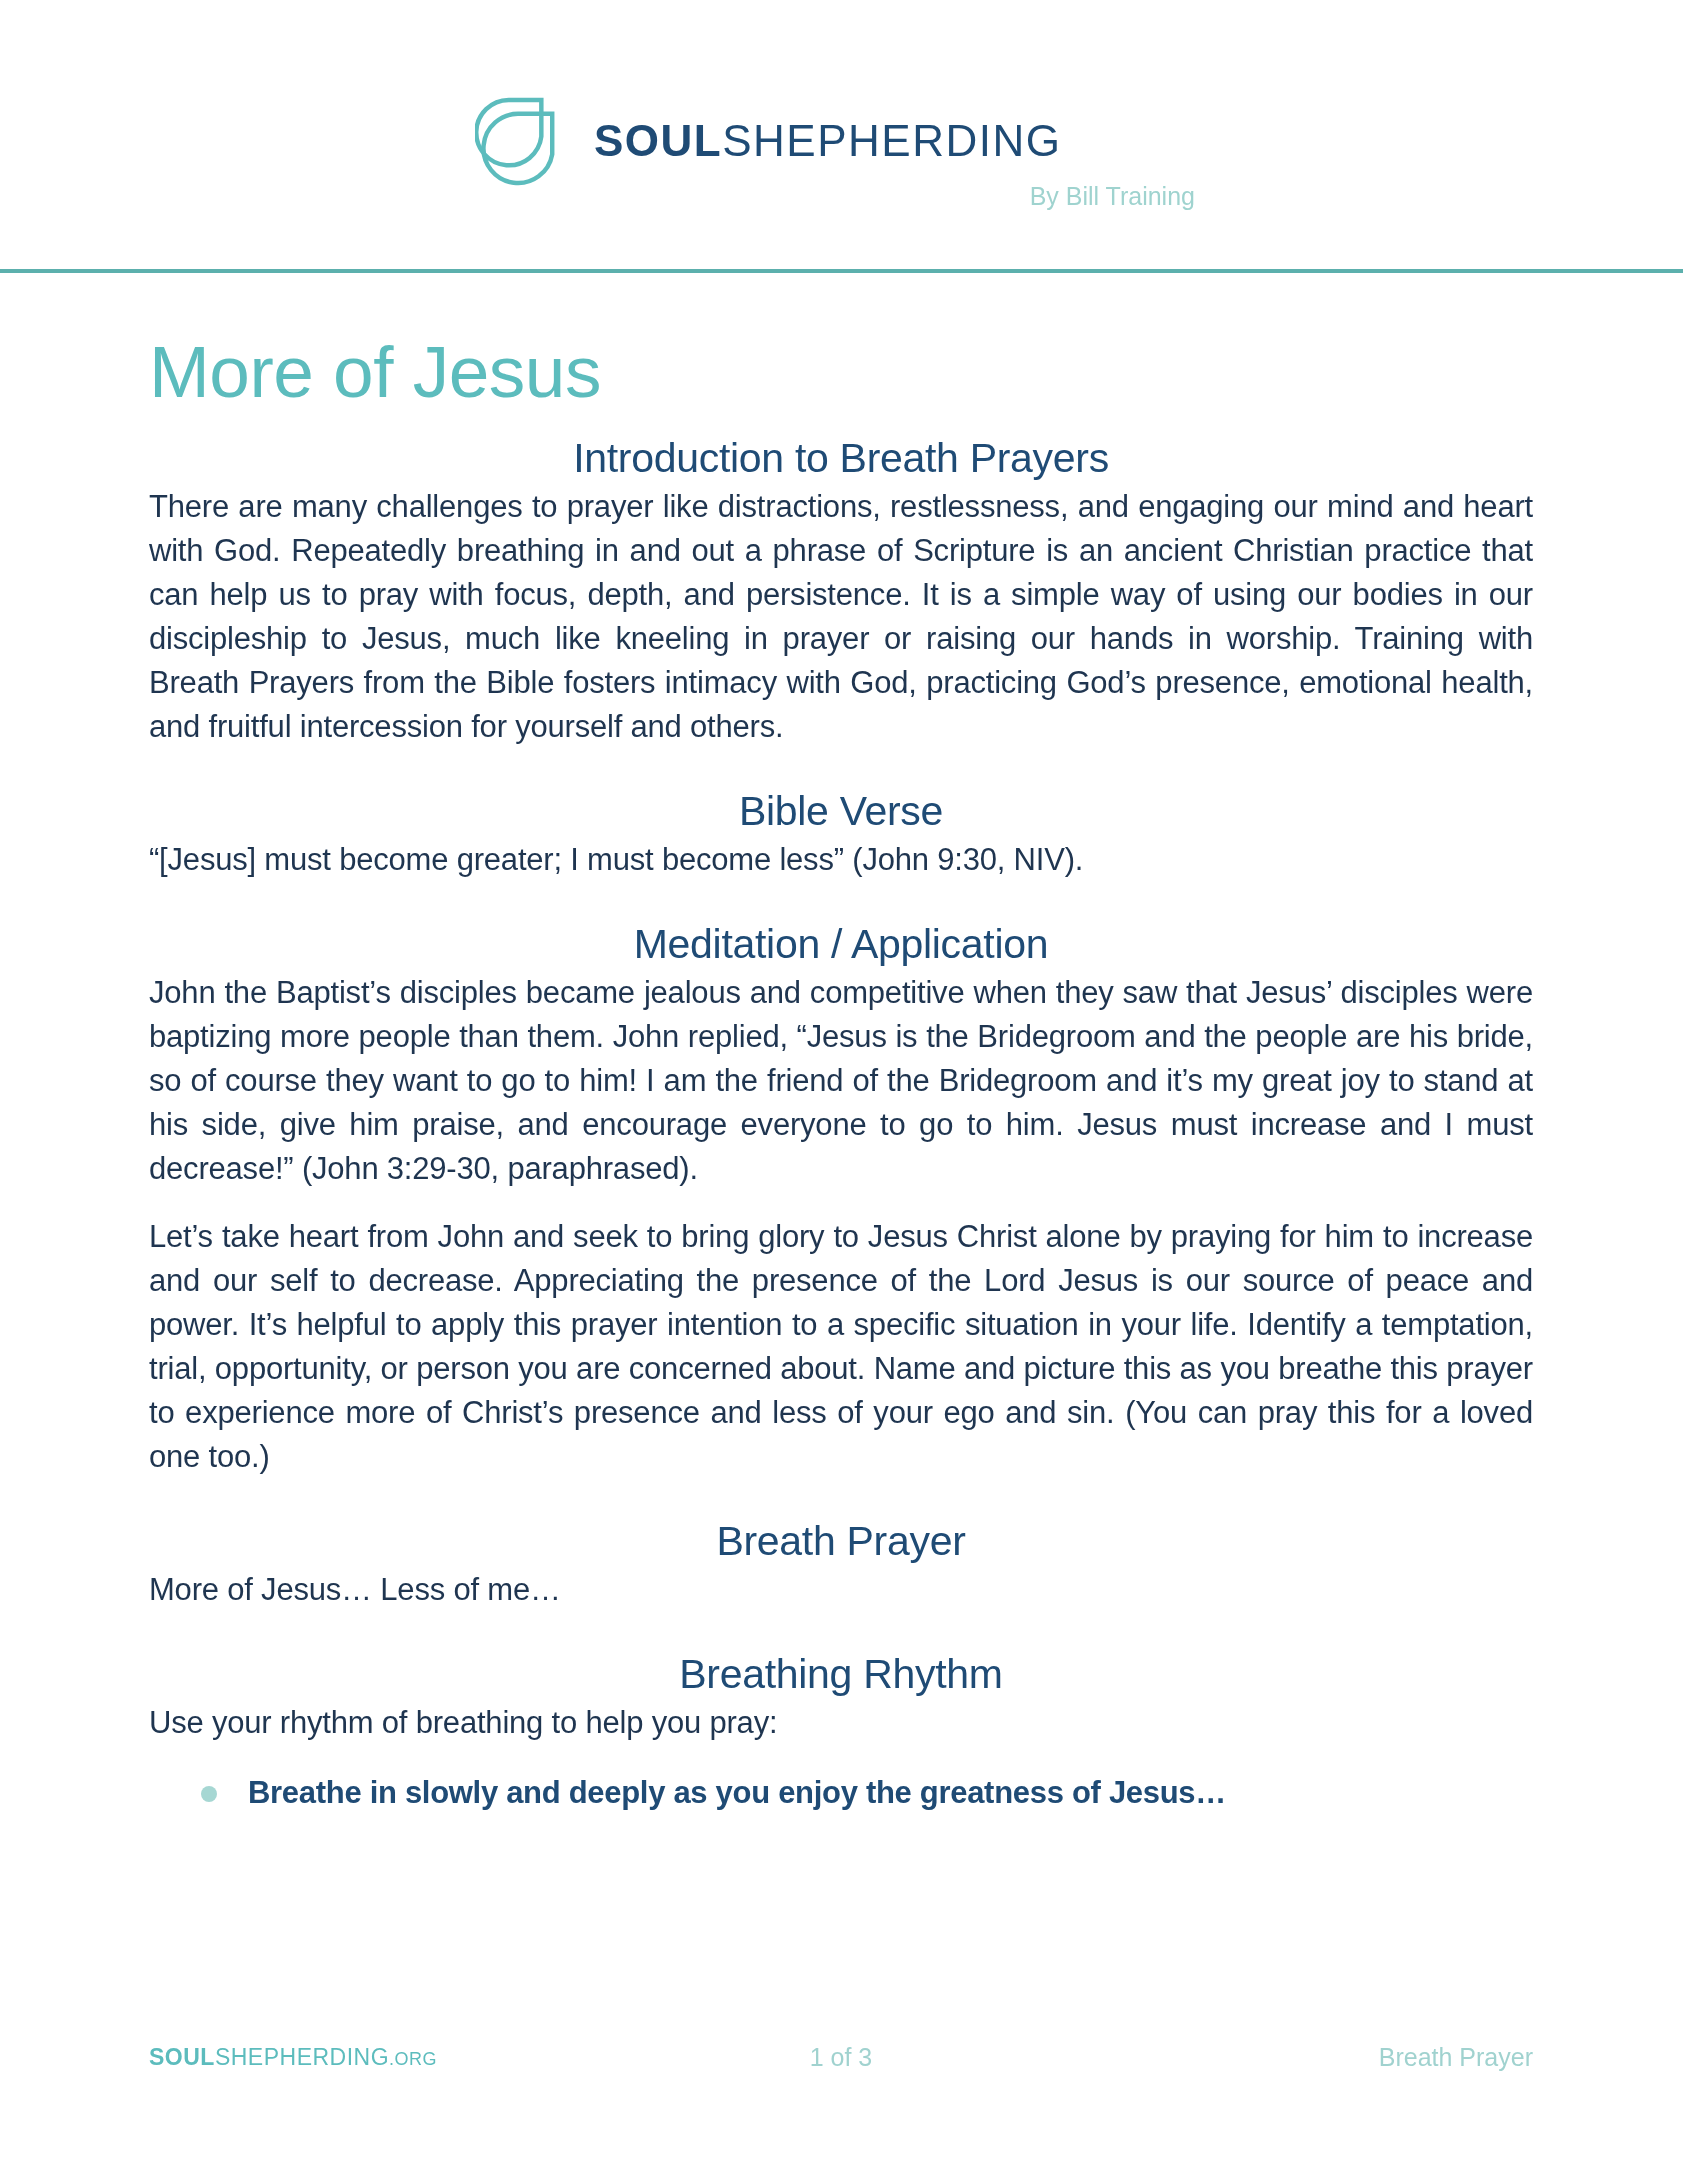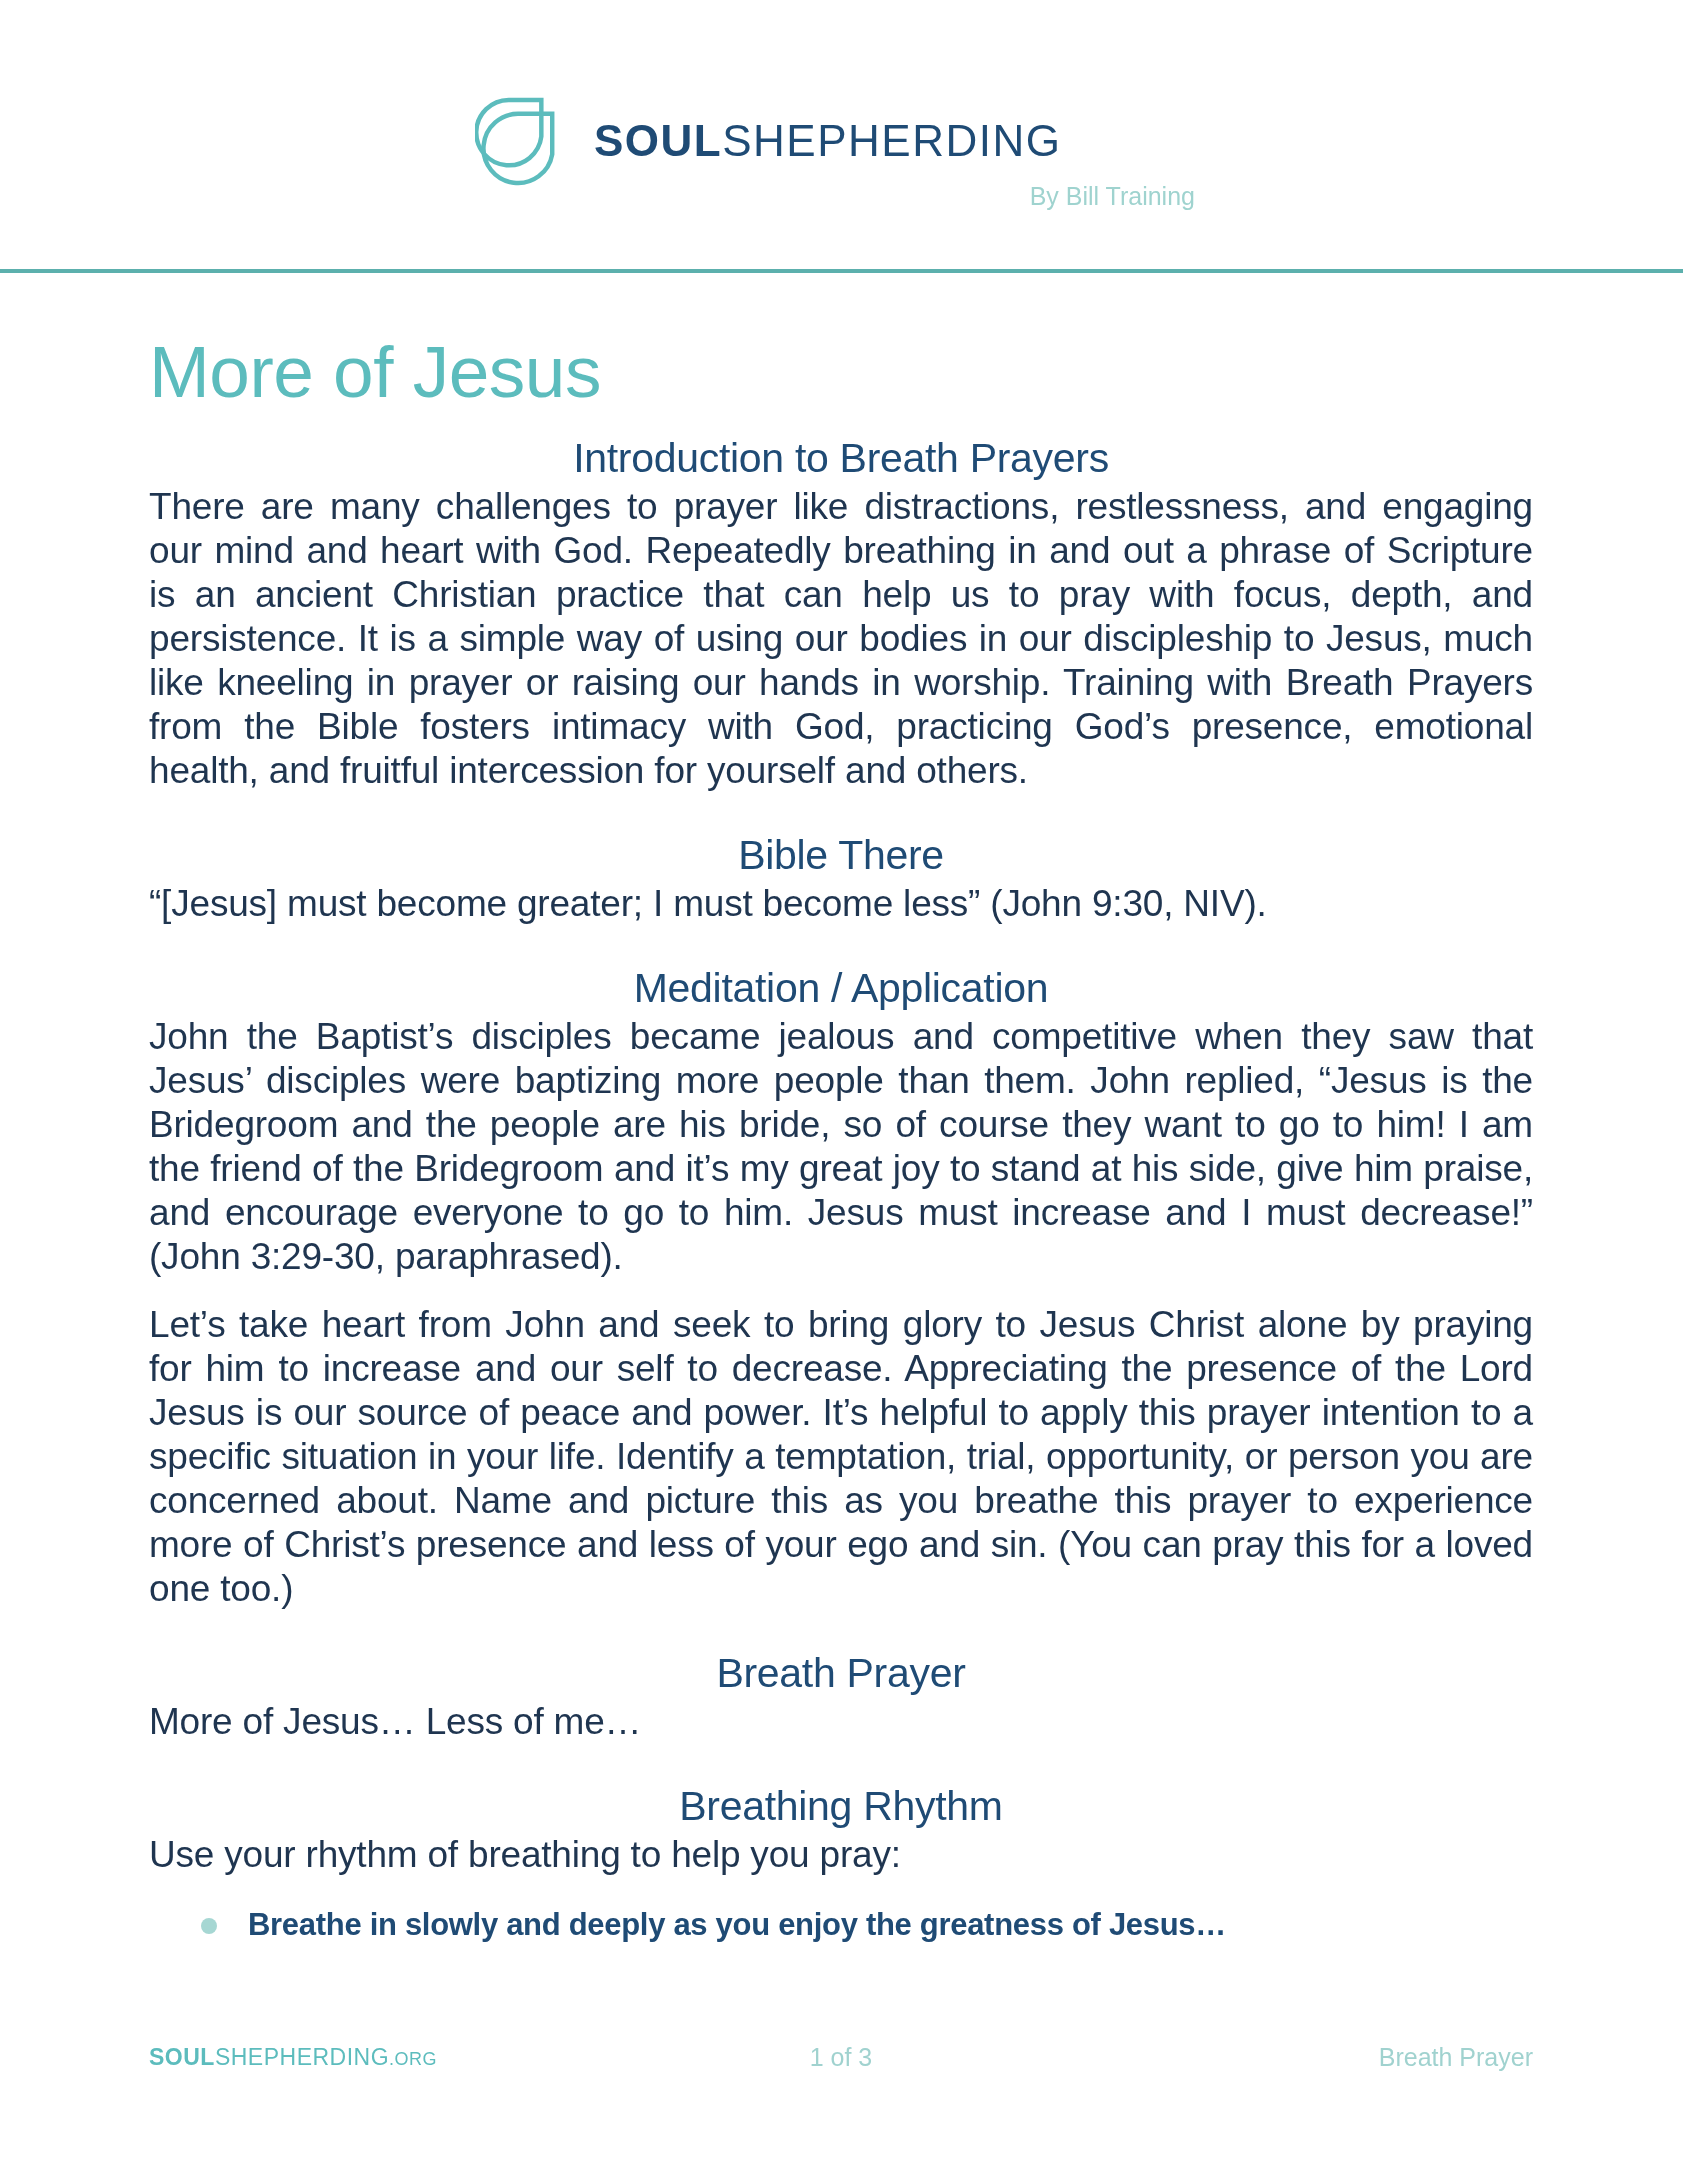--- a/index.html
+++ b/index.html
@@ -13,21 +13,21 @@
               letter-spacing: 1.5px; color: #1f4b75; white-space: nowrap; }
   .wordmark .soul { font-weight: bold; }
   .wordmark .shep { font-weight: normal; }
   .byline { position: absolute; right: 488px; top: 182px; font-size: 25px; color: #9fd3cf; white-space: nowrap; }
   .rule { position: absolute; left: 0; top: 269px; width: 1683px; height: 4px; background: #5cb0ad; }
 
   
   .content { position: absolute; left: 149px; top: 317px; width: 1384px; }
   .doc-title { margin: 0; font-size: 73px; line-height: 109px; font-weight: normal; color: #5cbcbd; letter-spacing: -0.5px; }
   h2 { margin: 0; font-size: 41px; line-height: 53px; font-weight: normal; color: #1f4b75; letter-spacing: -0.3px; text-align: center; }
-  p { margin: 0; font-size: 37px; line-height: 44px; color: #1f3550; letter-spacing: -0.2px; }
+  p { margin: 0; font-size: 31px; line-height: 44px; color: #1f3550; letter-spacing: -0.2px; }
   p.justify { text-align: justify; text-align-last: left; }
   .sec-intro { margin-top: 6px; }
   .sec { margin-top: 36px; }
   .sec-gap-p { margin-top: 24px; }
   .bullets { list-style: none; margin: 26px 0 0 0; padding: 0 0 0 52px; }
   .bullets li { position: relative; padding-left: 47px; font-size: 31px; line-height: 44px; color: #1f4b75; font-weight: bold; letter-spacing: -0.3px; }
   .bullets li .dot { position: absolute; left: 0; top: 15px; width: 16px; height: 16px; border-radius: 50%; background: #a6d7d3; }
 
   
   .footer { position: absolute; left: 149px; top: 2039px; width: 1384px; height: 40px; font-size: 25px; line-height: 36px; }
@@ -54,21 +54,21 @@
 
 <div class="content">
   <h1 class="doc-title">More of Jesus</h1>
 
   <section class="sec-intro">
     <h2>Introduction to Breath Prayers</h2>
     <p class="justify">There are many challenges to prayer like distractions, restlessness, and engaging our mind and heart with God. Repeatedly breathing in and out a phrase of Scripture is an ancient Christian practice that can help us to pray with focus, depth, and persistence. It is a simple way of using our bodies in our discipleship to Jesus, much like kneeling in prayer or raising our hands in worship. Training with Breath Prayers from the Bible fosters intimacy with God, practicing God’s presence, emotional health, and fruitful intercession for yourself and others.</p>
   </section>
 
   <section class="sec">
-    <h2>Bible There</h2>
+    <h2>Bible Verse</h2>
     <p>“[Jesus] must become greater; I must become less” (John 9:30, NIV).</p>
   </section>
 
   <section class="sec">
     <h2>Meditation / Application</h2>
     <p class="justify">John the Baptist’s disciples became jealous and competitive when they saw that Jesus’ disciples were baptizing more people than them. John replied, “Jesus is the Bridegroom and the people are his bride, so of course they want to go to him! I am the friend of the Bridegroom and it’s my great joy to stand at his side, give him praise, and encourage everyone to go to him. Jesus must increase and I must decrease!” (John 3:29-30, paraphrased).</p>
     <p class="justify sec-gap-p">Let’s take heart from John and seek to bring glory to Jesus Christ alone by praying for him to increase and our self to decrease. Appreciating the presence of the Lord Jesus is our source of peace and power. It’s helpful to apply this prayer intention to a specific situation in your life. Identify a temptation, trial, opportunity, or person you are concerned about. Name and picture this as you breathe this prayer to experience more of Christ’s presence and less of your ego and sin. (You can pray this for a loved one too.)</p>
   </section>
 
   <section class="sec">

